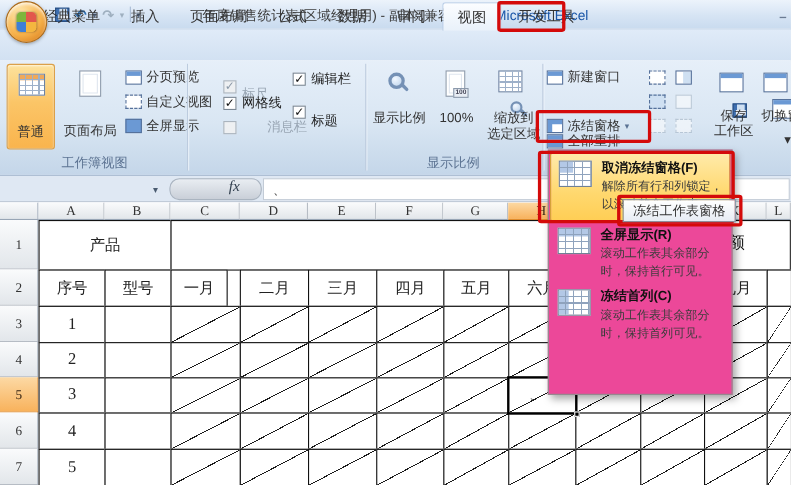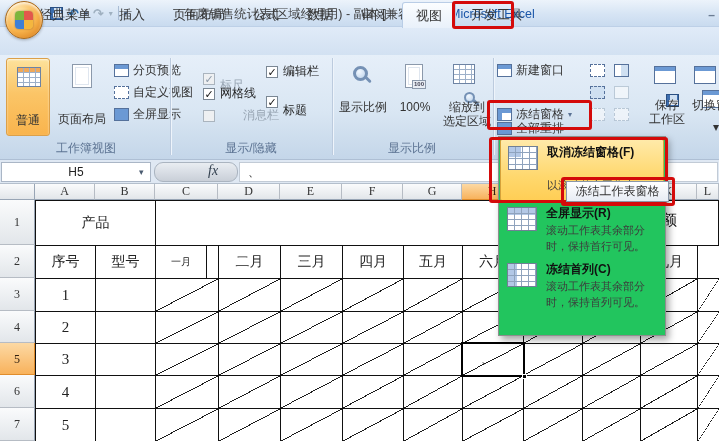--- a/index.html
+++ b/index.html
@@ -104,21 +104,21 @@
     font-family:"Liberation Serif","DejaVu Serif",serif; display:flex; align-items:center; justify-content:center; }
   .cell.diag { background-image:linear-gradient(to bottom right,
       transparent 49.2%, #1c1c1c 49.2%, #1c1c1c 50.8%, transparent 50.8%); }
   .cn { font-family:Liberation Mono, monospace; }
   .selbox { position:absolute; border:2.5px solid #000; z-index:6; }
   .selbox .handle { position:absolute; right:-4px; bottom:-4px; width:5px; height:5px;
     background:#000; border:1px solid #fff; }
   .frag { position:absolute; z-index:2; font-size:15px; color:#111; }
 
   
-  .menu { left:498px; top:136px; width:168px; height:200px; background:#22c55e;
+  .menu { left:498px; top:136px; width:168px; height:223px; background:#ec4899;
     border:1px solid #8e8e8e; box-shadow:3px 4px 7px rgba(0,0,0,.35); z-index:40; }
   .mitem { position:absolute; left:1px; right:1px; }
   .mitem.hl { background:linear-gradient(#ffeaa9,#ffd86e 60%,#ffce55); border:1px solid #d6a23a; border-radius:2px; }
   .mtitle { position:absolute; left:46px; font-weight:bold; font-size:12px; color:#111; white-space:nowrap; }
   .mdesc { position:absolute; left:46px; font-size:11px; color:#3c3c3c; white-space:nowrap; }
   .mticon { position:absolute; left:7px; width:30px; height:24px; background:#fff; border:1px solid #708095; }
   .mticon::after { content:""; position:absolute; inset:0;
     background:repeating-linear-gradient(to right,transparent 0 6px,#8fa3bd 6px 7px),
                repeating-linear-gradient(to bottom,transparent 0 5px,#8fa3bd 5px 6px); }
 
@@ -203,21 +203,20 @@
       </div>
       <div class="chk" style="left: 266px; top: 85px; position: absolute;">
         <div class="box">✓</div>
         <div style="display: inline; margin-top: 17px;">标题</div>
       </div>
       <div class="chk dis" style="left: 203px; top: 107px; position: absolute; gap: 28px;">
         <div class="box"></div>
         <div style="display: inline;">消息栏</div>
       </div>
     </div>
-  <div class="abs glabel" style="left:185px;width:132px;">显示/隐藏</div>
   <div class="abs gsep" style="left:332px;"></div>
 
   <div class="abs bigbtn" style="left:336px;top:58px;width:54px;height:80px;">
     <div class="abs mag-ico" style="left:17px;top:8px;"></div>
     <div class="blabel" style="top:42px;">显示比例</div>
   </div>
   <div class="abs bigbtn" style="left:392px;top:58px;width:46px;height:80px;">
     <div class="abs page-ico" style="left:13px;top:6px;width:18px;height:24px;">
         <span class="badge100">100</span>
       </div>
@@ -270,21 +269,20 @@
     <div class="blabel" style="top:54px;">工作区</div>
   </div>
   <div class="abs bigbtn" style="left:690px;top:58px;width:52px;height:82px;">
     <div class="abs ri ri-top" style="left:4px;top:8px;width:22px;height:18px;"></div>
     <div class="abs ri ri-top" style="left:12px;top:14px;width:22px;height:18px;"></div>
     <div class="blabel" style="top:40px;white-space:nowrap;text-align:left;padding-left:2px;">切换窗口</div>
     <div class="blabel caret" style="top:62px;">▾</div>
   </div>
 
   <div class="abs fbar"></div>
-  <div class="abs namebox">H5</div>
   <div class="abs nb-caret">▾</div>
   <div class="abs fpill"></div>
   <div class="abs fx">fx</div>
   <div class="abs fcontent">、</div>
 
   <div class="abs" id="sheet">
       <div class="corner"></div>
       <div class="colhead" style="left: 35px; width: 60px;">A</div>
       <div class="colhead" style="left: 95px; width: 60px;">B</div>
       <div class="colhead" style="left: 155px; width: 63px;">C</div>
@@ -302,21 +300,21 @@
       <div class="rowhead" style="top: 94px; height: 33px; line-height: 33px;">3</div>
       <div class="rowhead" style="top: 127px; height: 32px; line-height: 32px;">4</div>
       <div class="rowhead sel" style="top: 159px; height: 32px; line-height: 32px;">5</div>
       <div class="rowhead" style="top: 191px; height: 33px; line-height: 33px;">6</div>
       <div class="rowhead" style="top: 224px; height: 33px; line-height: 33px;">7</div>
       <div class="cell cn" style="left: 35px; top: 16px; width: 121px; height: 46px; font-size: 14px;">产品</div>
       <div class="cell" style="left: 155px; top: 16px; width: 564px; height: 46px;"></div>
       <div class="frag cn" style="left: 662px; top: 27px;">额</div>
       <div class="cell cn" style="left: 35px; top: 61px; width: 61px; height: 34px; font-size: 14px;">序号</div>
       <div class="cell cn" style="left: 95px; top: 61px; width: 61px; height: 34px; font-size: 14px;">型号</div>
-      <div class="cell cn" style="left: 155px; top: 61px; width: 52px; height: 34px; font-size: 10px;">一月</div>
+      <div class="cell cn" style="left: 155px; top: 61px; width: 52px; height: 34px; font-size: 14px;">一月</div>
       <div class="cell cn" style="left: 218px; top: 61px; width: 63px; height: 34px; font-size: 14px;">二月</div>
       <div class="cell cn" style="left: 280px; top: 61px; width: 63px; height: 34px; font-size: 14px;">三月</div>
       <div class="cell cn" style="left: 342px; top: 61px; width: 62px; height: 34px; font-size: 14px;">四月</div>
       <div class="cell cn" style="left: 403px; top: 61px; width: 60px; height: 34px; font-size: 14px;">五月</div>
       <div class="cell cn" style="left: 462px; top: 61px; width: 62px; height: 34px; font-size: 14px;">六月</div>
       <div class="cell cn" style="left: 523px; top: 61px; width: 60px; height: 34px; font-size: 14px;"></div>
       <div class="cell cn" style="left: 582px; top: 61px; width: 59px; height: 34px; font-size: 14px;"></div>
       <div class="cell cn" style="left: 640px; top: 61px; width: 58px; height: 34px; font-size: 14px;">九月</div>
       <div class="cell cn" style="left: 697px; top: 61px; width: 23px; height: 34px; font-size: 14px;"></div>
       <div class="cell" style="left: 35px; top: 94px; width: 61px; height: 34px; font-size: 15px;">1</div>
@@ -384,20 +382,21 @@
         <div class="handle"></div>
       </div>
     </div>
 
   <div class="abs menu" id="menu">
       <div class="mitem hl" style="top: 2px; height: 62px;">
         <div class="mticon" style="top: 6px;">
           <div class="band" style="left: 0px; top: 0px; width: 12px; height: 10px;"></div>
         </div>
         <div class="mtitle" style="top: 4px;">取消冻结窗格(F)</div>
+        <div class="mdesc" style="top: 22px;">解除所有行和列锁定，</div>
         <div class="mdesc" style="top: 38px;">以滚动整个工作表。</div>
       </div>
       <div class="mitem" style="top: 64px; height: 56px;">
         <div class="mticon" style="top: 6px;">
           <div class="band" style="left: 0px; top: 0px; right: 0px; height: 7px;"></div>
         </div>
         <div class="mtitle" style="top: 4px;">全屏显示(R)</div>
         <div class="mdesc" style="top: 22px;">滚动工作表其余部分</div>
         <div class="mdesc" style="top: 38px;">时，保持首行可见。</div>
       </div>

